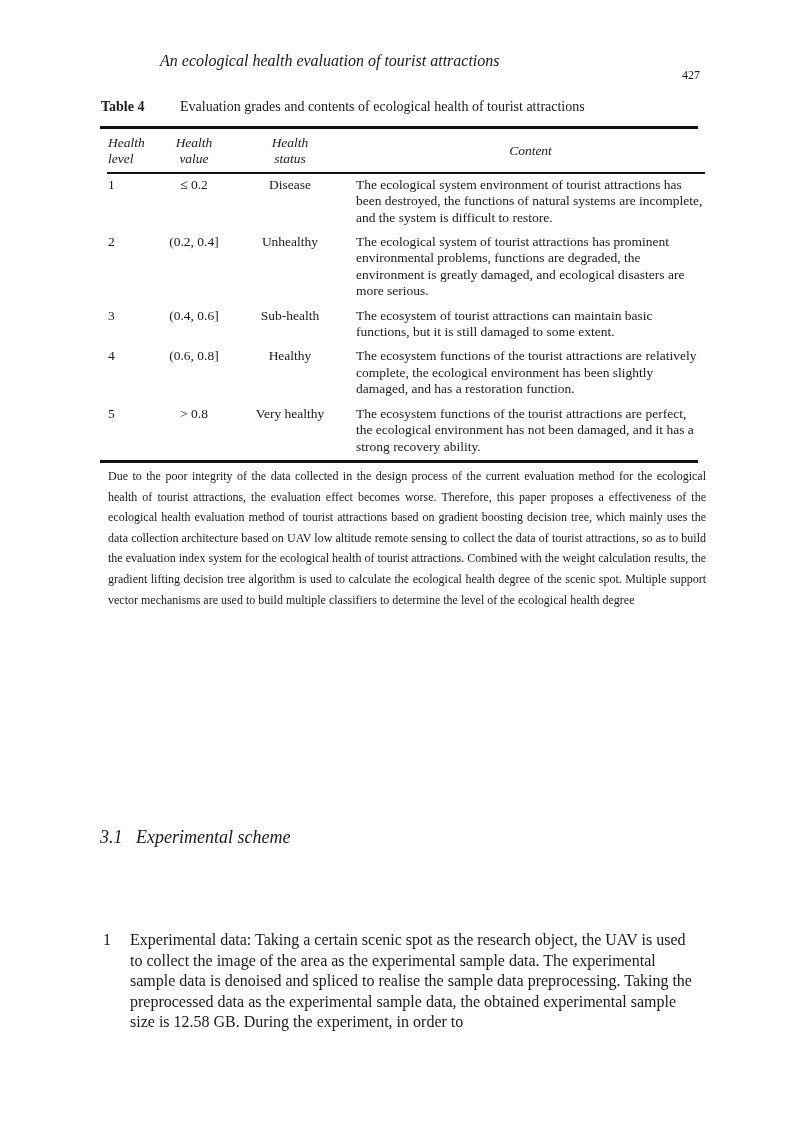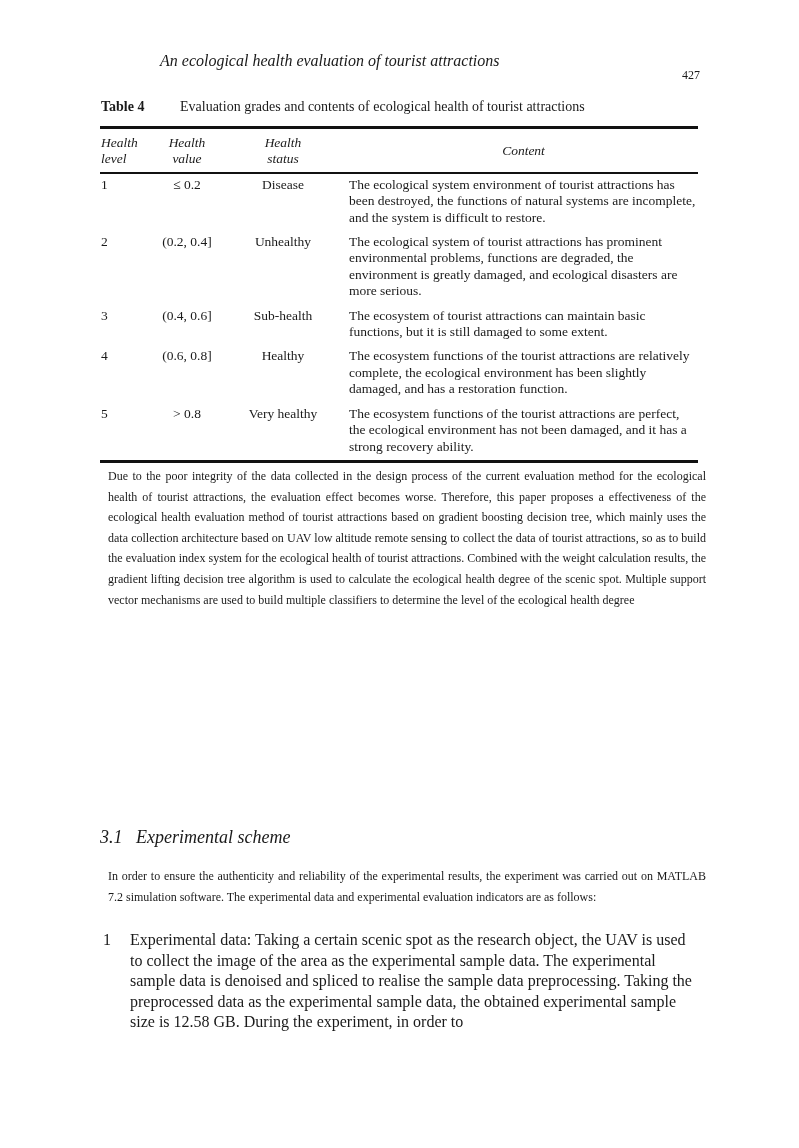--- a/index.html
+++ b/index.html
@@ -8,21 +8,21 @@
   .page { position: absolute; left: 0; top: 0; width: 799px; height: 958px; }
   .running-head { position: absolute; top: 52px; left: 160px; width: 540px; height: 24px; }
   .running-title { position: absolute; left: 0; top: 0; font-style: italic; font-size: 16px; }
   .page-number { position: absolute; right: 0; top: 0; font-size: 12px; margin-top: 16px; }
 
   .table-caption { position: absolute; top: 99px; left: 101px; font-size: 14px; }
   .table-caption .label { font-weight: bold; display: inline-block; width: 79px; }
   .table-wrap { position: absolute; top: 126px; left: 100px; width: 598px; }
   .rule-thick { height: 3px; background: #111; }
   .rule-mid { height: 2px; background: #111; }
-  table { border-collapse: collapse; width: 598px; font-size: 13.5px; line-height: 16.4px; }
+  table { border-collapse: collapse; width: 598px; font-size: 13.5px; line-height: 16.4px; margin-left: 7px; }
   th { font-weight: normal; font-style: italic; vertical-align: top; padding: 6px 0 4px 0; }
   td { vertical-align: top; padding: 3px 0 5px 0; }
   .c1 { width: 50px; text-align: left; padding-left: 1px; }
   .c2 { width: 72px; text-align: center; }
   .c3 { width: 120px; text-align: center; }
   .c4 { text-align: left; padding-left: 6px; }
   th.c4 { text-align: center; vertical-align: middle; }
 
   .body-text { position: absolute; left: 108px; width: 598px; font-size: 12px; line-height: 20.6px;
                text-align: justify; margin: 0; font-family: Liberation Serif, serif; }
@@ -104,21 +104,20 @@
   </div>
 
   <p class="body-text p1">Due to the poor integrity of the data collected in the design process of the current evaluation method for the ecological health of tourist attractions, the evaluation effect becomes worse. Therefore, this paper proposes a effectiveness of the ecological health evaluation method of tourist attractions based on gradient boosting decision tree, which mainly uses the data collection architecture based on UAV low altitude remote sensing to collect the data of tourist attractions, so as to build the evaluation index system for the ecological health of tourist attractions. Combined with the weight calculation results, the gradient lifting decision tree algorithm is used to calculate the ecological health degree of the scenic spot. Multiple support vector mechanisms are used to build multiple classifiers to determine the level of the ecological health degree</p>
 
 
 
   <div class="subsection-heading">
     <span class="num">3.1</span><span>Experimental scheme</span>
   </div>
 
-  <p class="body-text p3">In order to ensure the authenticity and reliability of the experimental results, the experiment was carried out on MATLAB 7.2 simulation software. The experimental data and experimental evaluation indicators are as follows:</p>
 
   <div class="list">
     <div class="list-item">
       <span class="list-num">1</span>
       <span>Experimental data: Taking a certain scenic spot as the research object, the UAV is used to collect the image of the area as the experimental sample data. The experimental sample data is denoised and spliced to realise the sample data preprocessing. Taking the preprocessed data as the experimental sample data, the obtained experimental sample size is 12.58 GB. During the experiment, in order to</span>
     </div>
   </div>
 
 </div>
 

